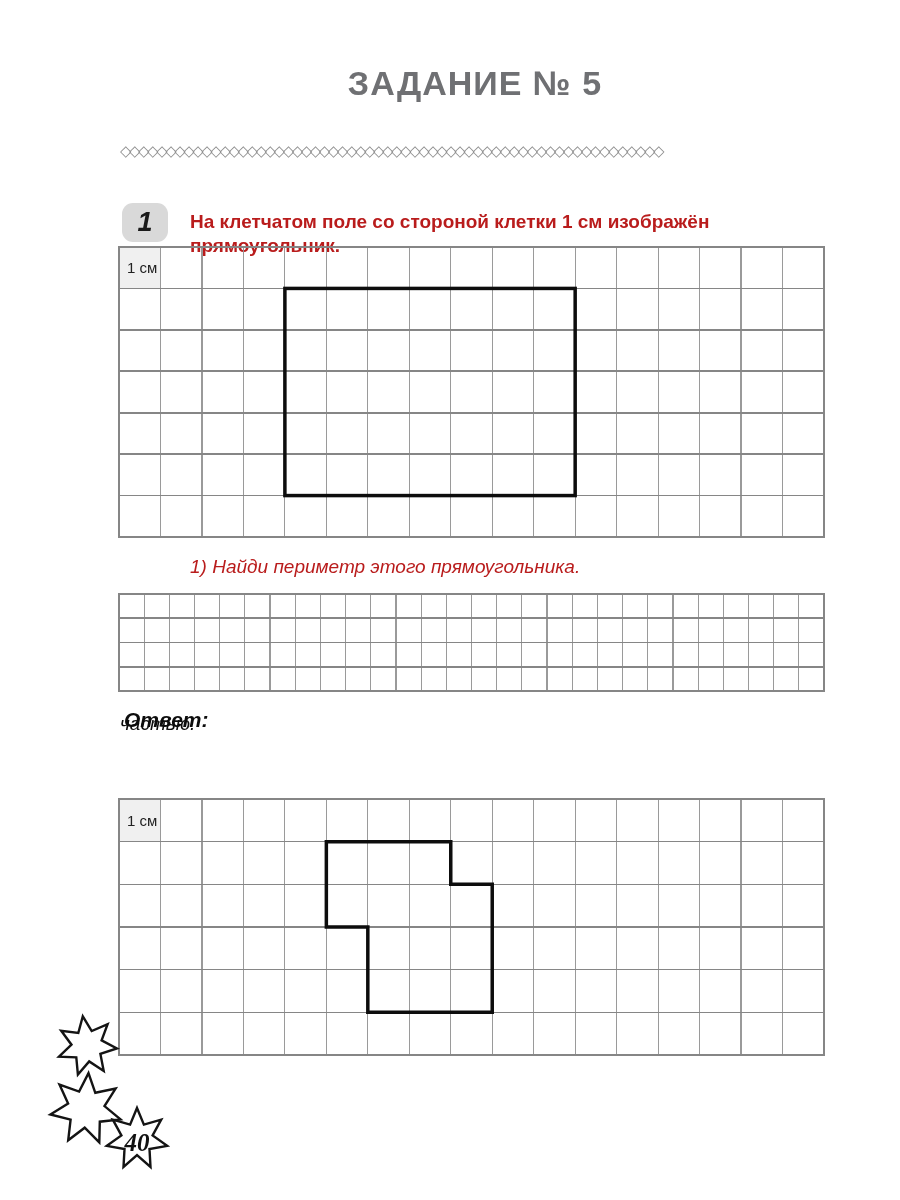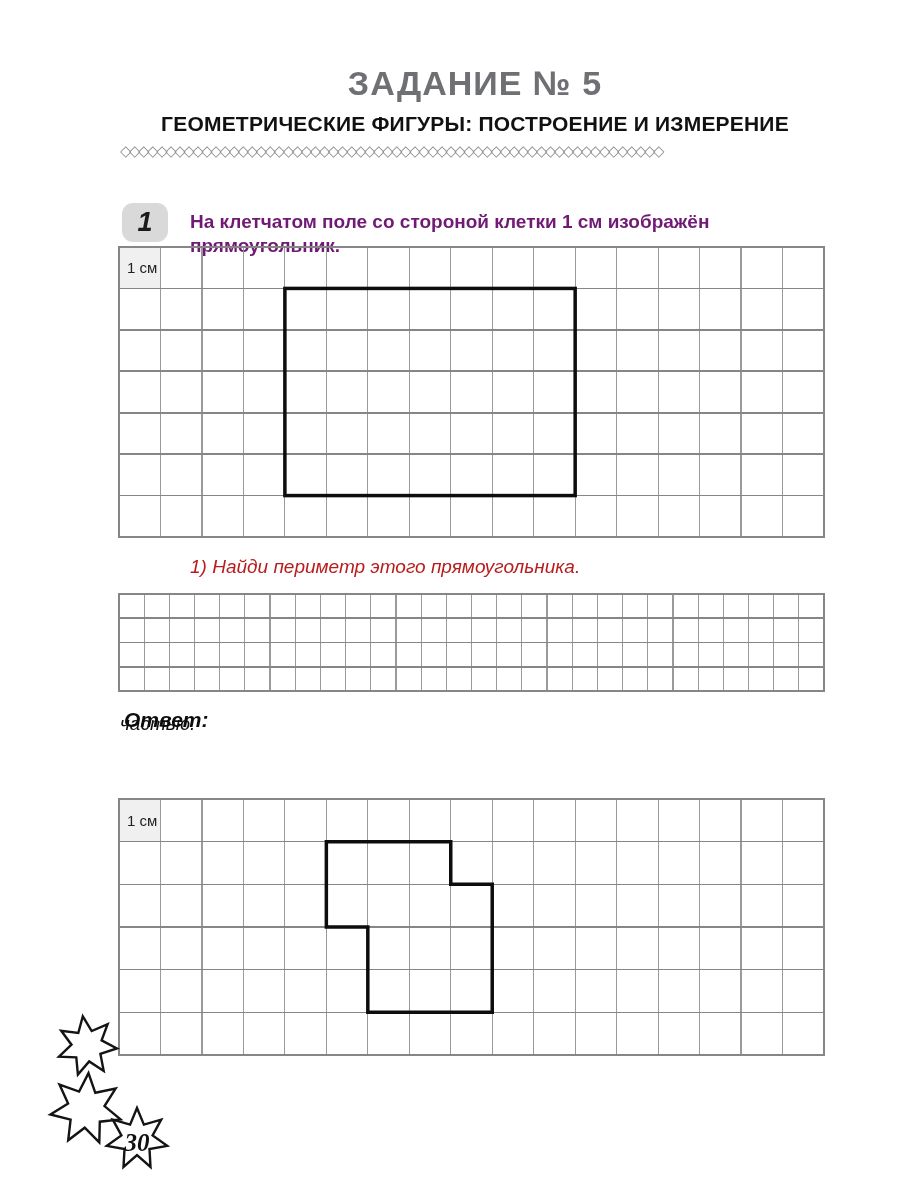--- a/index.html
+++ b/index.html
@@ -15,21 +15,21 @@
     font-size:15px;line-height:20px;color:#8e8e8e;letter-spacing:-2.5px;text-align:left;
   }
   .task-badge{
     position:absolute;left:122px;top:203px;width:46px;height:39px;
     background:#d9d9d9;border-radius:11px;
     display:flex;align-items:center;justify-content:center;
     font-size:27px;font-weight:bold;font-style:italic;color:#1a1a1a;
   }
   .task-text{
     position:absolute;left:190px;top:210px;width:645px;
-    font-size:19px;font-weight:bold;line-height:24px;color:#701a75;
+    font-size:19px;font-weight:bold;line-height:24px;color:#b91c1c;
   }
   .grid-svg{position:absolute;}
   .subtask1{
     position:absolute;left:190px;top:556px;width:620px;
     font-size:19px;font-style:italic;color:#b91c1c;
   }
   .answer-label{
     position:absolute;left:124px;top:664px;
     font-size:21px;font-weight:bold;font-style:italic;color:#0d0d0d;margin-top:44px;
   }
@@ -42,21 +42,20 @@
     position:absolute;left:137px;top:1143px;transform:translate(-50%,-50%);
     font-family:"Liberation Serif",serif;font-size:25px;font-weight:bold;font-style:italic;color:#111;
   }
 </style>
 </head>
 <body>
 
 <div class="page">
 
   <div class="content-center title">ЗАДАНИЕ № 5</div>
-  <div class="content-center subtitle">ГЕОМЕТРИЧЕСКИЕ ФИГУРЫ: ПОСТРОЕНИЕ И ИЗМЕРЕНИЕ</div>
   <div class="content-center divider">◇◇◇◇◇◇◇◇◇◇◇◇◇◇◇◇◇◇◇◇◇◇◇◇◇◇◇◇◇◇◇◇◇◇◇◇◇◇◇◇◇◇◇◇◇◇◇◇◇◇◇◇◇◇◇◇◇◇◇◇</div>
 
   <div class="task-badge">
     <span>1</span>
   </div>
   <div class="task-text">На клетчатом поле со стороной клетки 1 см изображён прямоугольник.</div>
 
   <svg class="grid-svg" style="left:117px;top:245px;" width="708.99" height="294.01" viewBox="-2 -2 708.99 294.01">
       <rect x="0" y="0" width="41.47" height="41.43" fill="#f0f0f0"></rect>
       <line x1="41.47" y1="0" x2="41.47" y2="290.01" stroke="#9a9a9a" stroke-width="1.2" shape-rendering="crispEdges"></line>
@@ -153,15 +152,15 @@
       <rect x="0" y="0" width="704.99" height="256.02" fill="none" stroke="#868686" stroke-width="2" shape-rendering="crispEdges"></rect>
       <polygon points="207.35,42.67 331.76,42.67 331.76,85.34 373.23,85.34 373.23,213.35 248.82,213.35 248.82,128.01 207.35,128.01" fill="none" stroke="#0d0d0d" stroke-width="3.5" stroke-linejoin="miter"></polygon>
       <text x="8" y="27.3" font-family="Liberation Sans, sans-serif" font-size="15" fill="#222">1 см</text>
     </svg>
 
   <svg class="stars-svg" width="160" height="190">
       <polygon points="52.8,16.3 61.7,31.1 77.6,24.2 71.6,40.4 86.9,48.5 70.4,53.9 73.7,71.0 59.2,61.4 47.9,74.6 46.3,57.3 29.0,56.7 41.5,44.7 31.2,30.7 48.3,33.0" fill="#ffffff" stroke="#141414" stroke-width="2.4" stroke-linejoin="miter"></polygon>
       <polygon points="58.5,73.1 65.3,92.8 85.6,88.6 74.5,106.1 90.5,119.4 69.8,121.7 69.3,142.4 54.7,127.7 38.2,140.3 40.6,119.6 20.4,114.5 38.1,103.6 29.5,84.6 49.1,91.6" fill="#ffffff" stroke="#141414" stroke-width="2.4" stroke-linejoin="miter"></polygon>
       <polygon points="107.0,108.0 113.9,124.6 131.2,119.7 122.6,135.4 137.2,145.9 119.5,149.0 120.5,166.9 107.0,155.0 93.5,166.9 94.5,149.0 76.8,145.9 91.4,135.4 82.8,119.7 100.1,124.6" fill="#ffffff" stroke="#141414" stroke-width="2.4" stroke-linejoin="miter"></polygon>
     </svg>
-  <div class="page-number">30</div>
+  <div class="page-number">40</div>
 
 </div>
 
 </body></html>

